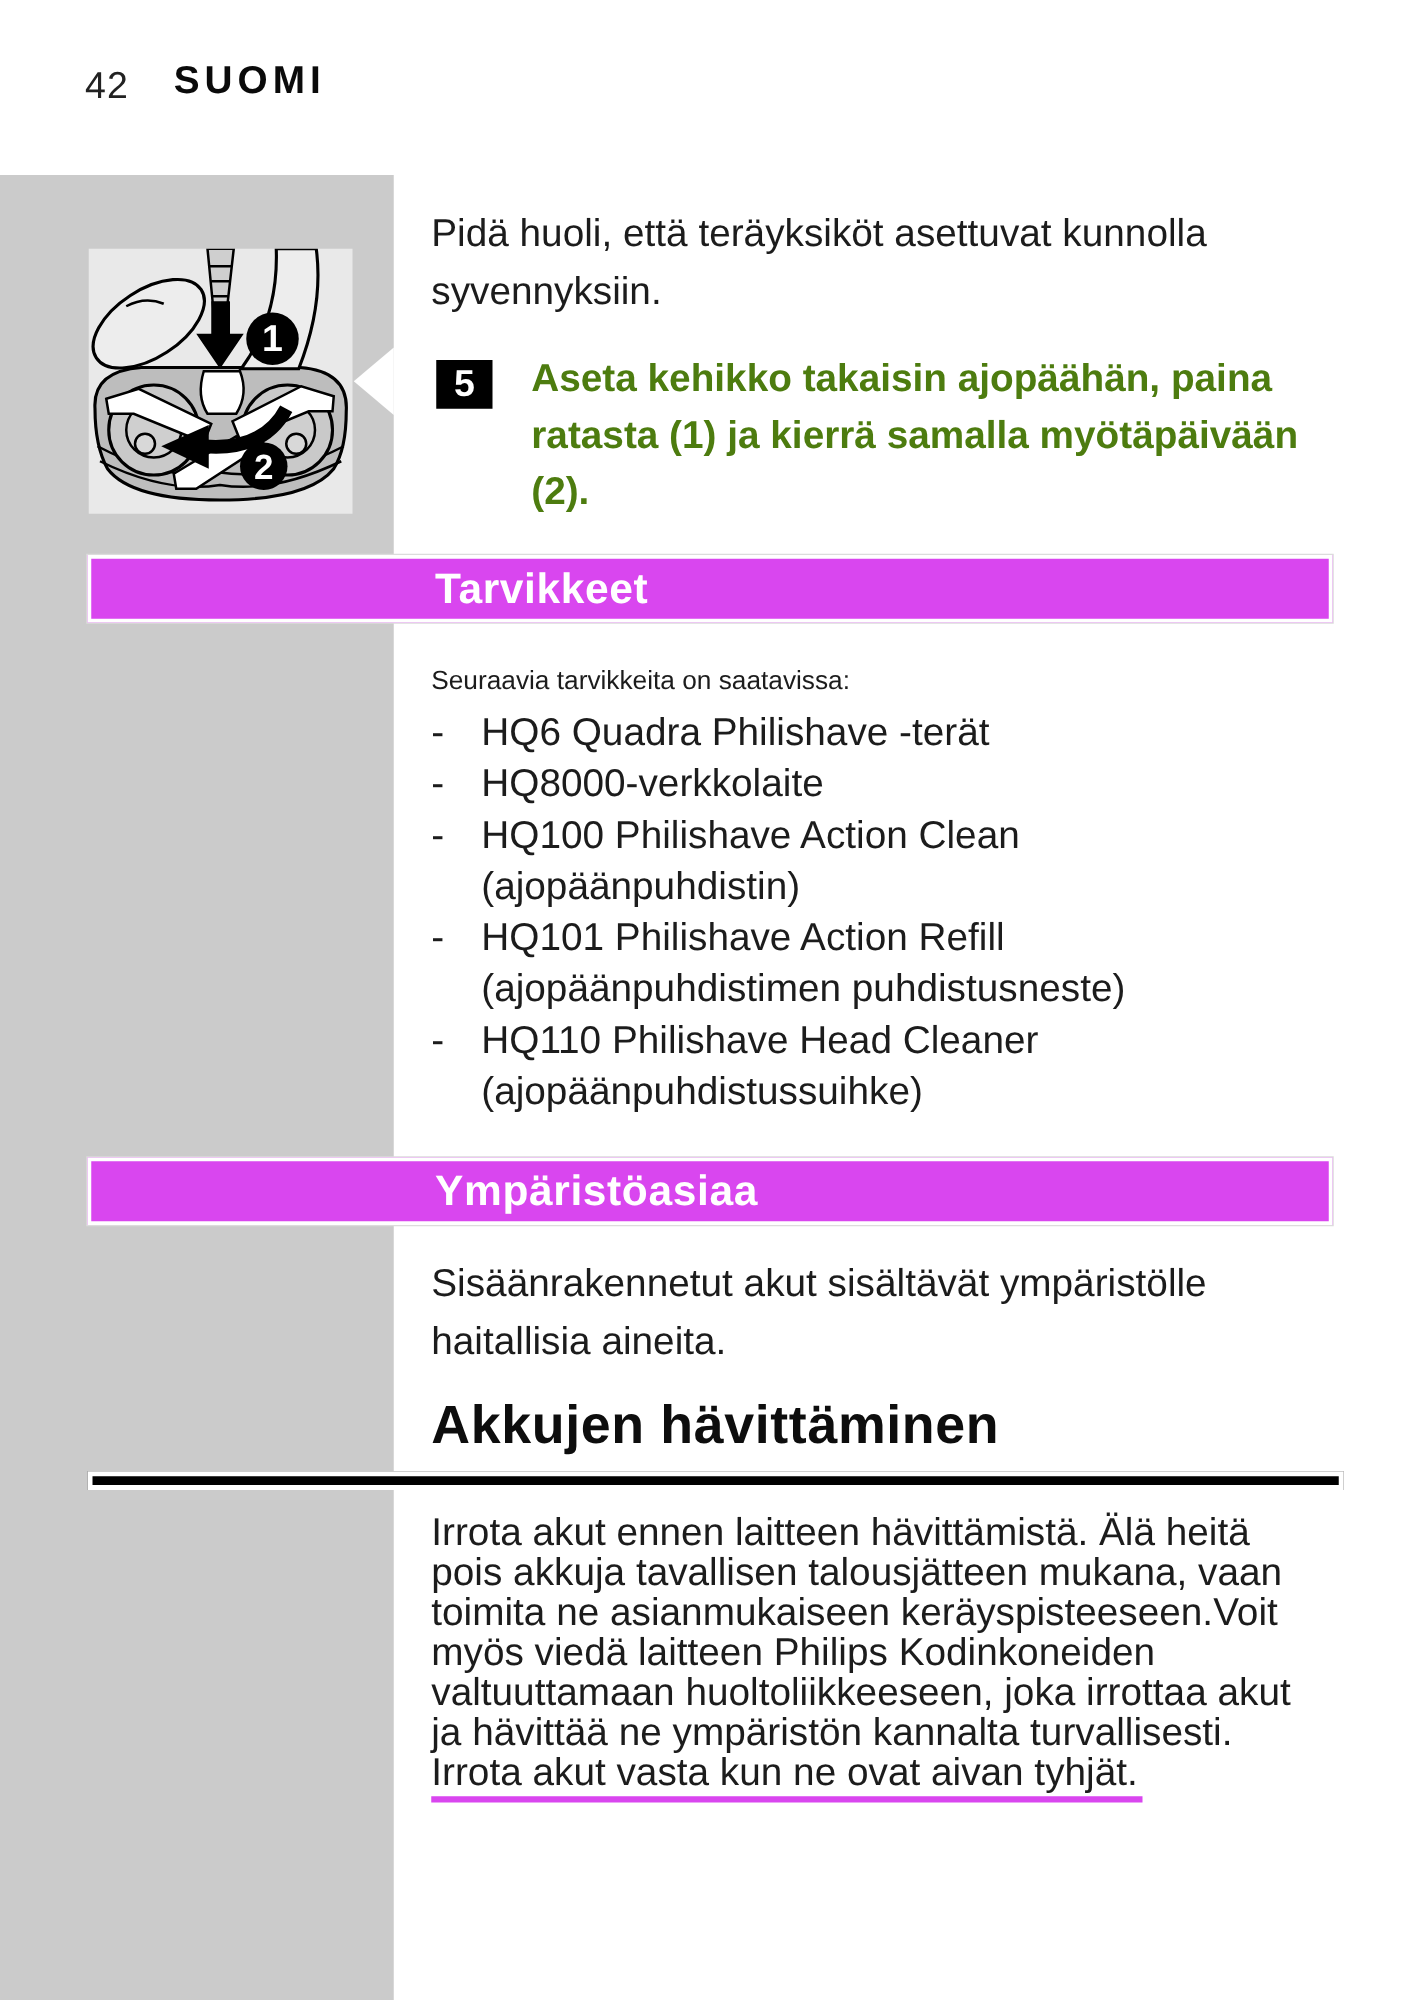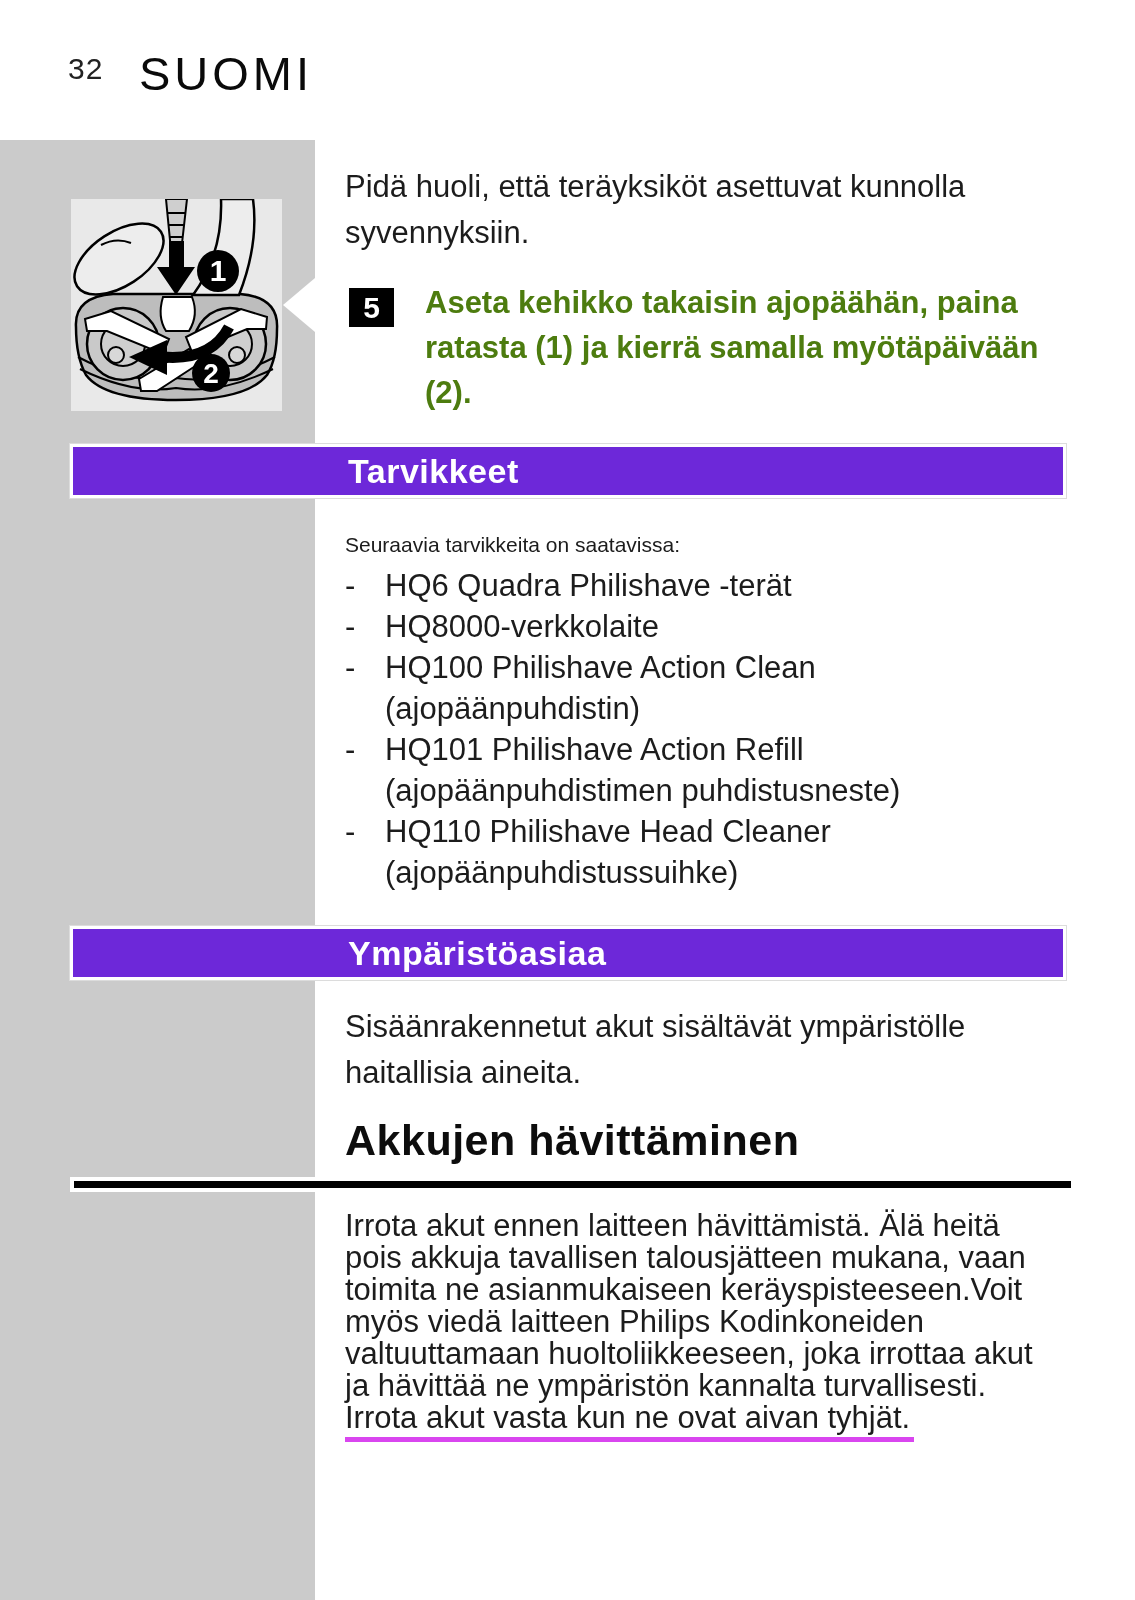--- a/index.html
+++ b/index.html
@@ -5,41 +5,41 @@
   html,body{margin:0;padding:0;}
   body{
     width:1135px;height:1600px;position:relative;background:#ffffff;
     font-family:"Liberation Sans", sans-serif;color:#1c1c1c;overflow:hidden;
   }
   .abs{position:absolute;}
   .pre{white-space:pre-line;}
 
   
   .page-num{left:68px;top:52px;font-size:30px;letter-spacing:1px;color:#222;}
-  .lang{left:139px;top:46px;font-size:47px;font-weight:normal;letter-spacing:4px;color:#0a0a0a;}
+  .lang{left:139px;top:46px;font-size:31px;font-weight:bold;letter-spacing:4px;color:#0a0a0a;}
 
   
   .sidebar{left:0;top:140px;width:315px;height:1460px;background:#cbcbcb;}
 
   
   .figure-box{left:71px;top:199px;width:211px;height:212px;background:#e9e9e9;}
   .notch{left:283px;top:278px;width:0;height:0;
     border-top:27px solid transparent;border-bottom:27px solid transparent;
     border-right:32px solid #ffffff;}
 
   
   .body-text{font-size:31px;line-height:46px;color:#1c1c1c;}
   .intro{left:345px;top:164px;width:700px;}
 
   .step-box{left:349px;top:288px;width:45px;height:39px;background:#000;
     color:#fff;font-weight:bold;font-size:30px;text-align:center;line-height:39px;}
   .step-text{left:425px;top:280px;width:660px;font-size:31px;line-height:45px;font-weight:bold;color:#4d7c0f;}
 
   
-  .bar{left:70px;width:996px;height:54px;background:#6d28d9;border:3px solid #ffffff;
+  .bar{left:70px;width:996px;height:54px;background:#d946ef;border:3px solid #ffffff;
     box-sizing:border-box;box-shadow:0 0 0 1px #dcdcdc;display:flex;align-items:center;}
   .bar1{top:444px;}
   .bar2{top:926px;}
   .bar .bar-title{color:#ffffff;font-weight:bold;font-size:34px;padding-left:275px;letter-spacing:0.5px;}
 
   .acc-intro{left:345px;top:524px;width:700px;font-size:21px;line-height:41px;}
   .acc-list{left:345px;top:565px;width:710px;font-size:31px;line-height:41px;}
   .acc-item{display:flex;}
   .acc-item .dash{width:40px;flex:0 0 40px;}
   .acc-item .item-text{flex:1;}
@@ -50,21 +50,21 @@
 
   .rule{left:70px;top:1177px;width:997px;height:7px;background:#000;
     border:4px solid #ffffff;box-sizing:content-box;}
 
   .disposal{left:345px;top:1210px;width:710px;font-size:31px;line-height:32px;}
   .underlined-line{display:inline-block;border-bottom:5px solid #d946ef;padding-bottom:3px;padding-right:4px;}
 </style>
 </head>
 <body>
 
-<div class="abs page-num">32</div>
+<div class="abs page-num">42</div>
 <div class="abs lang">SUOMI</div>
 
 <div class="abs sidebar"></div>
 
 <div class="abs figure-box">
   <svg width="211" height="212" viewBox="0 0 211 212">
 
     <path d="M5 128 Q3 98 42 95 L169 95 Q208 98 206 130 Q206 160 196 176 Q176 201 105 201 Q34 201 15 176 Q5 158 5 128 Z" fill="#bdbdbd" stroke="#000" stroke-width="2.5"></path>
     <path d="M7 158 Q60 186 105 179 Q150 186 204 158" fill="none" stroke="#000" stroke-width="2"></path>
     <path d="M9 170 Q62 196 105 189 Q148 196 202 170" fill="none" stroke="#000" stroke-width="2"></path>

